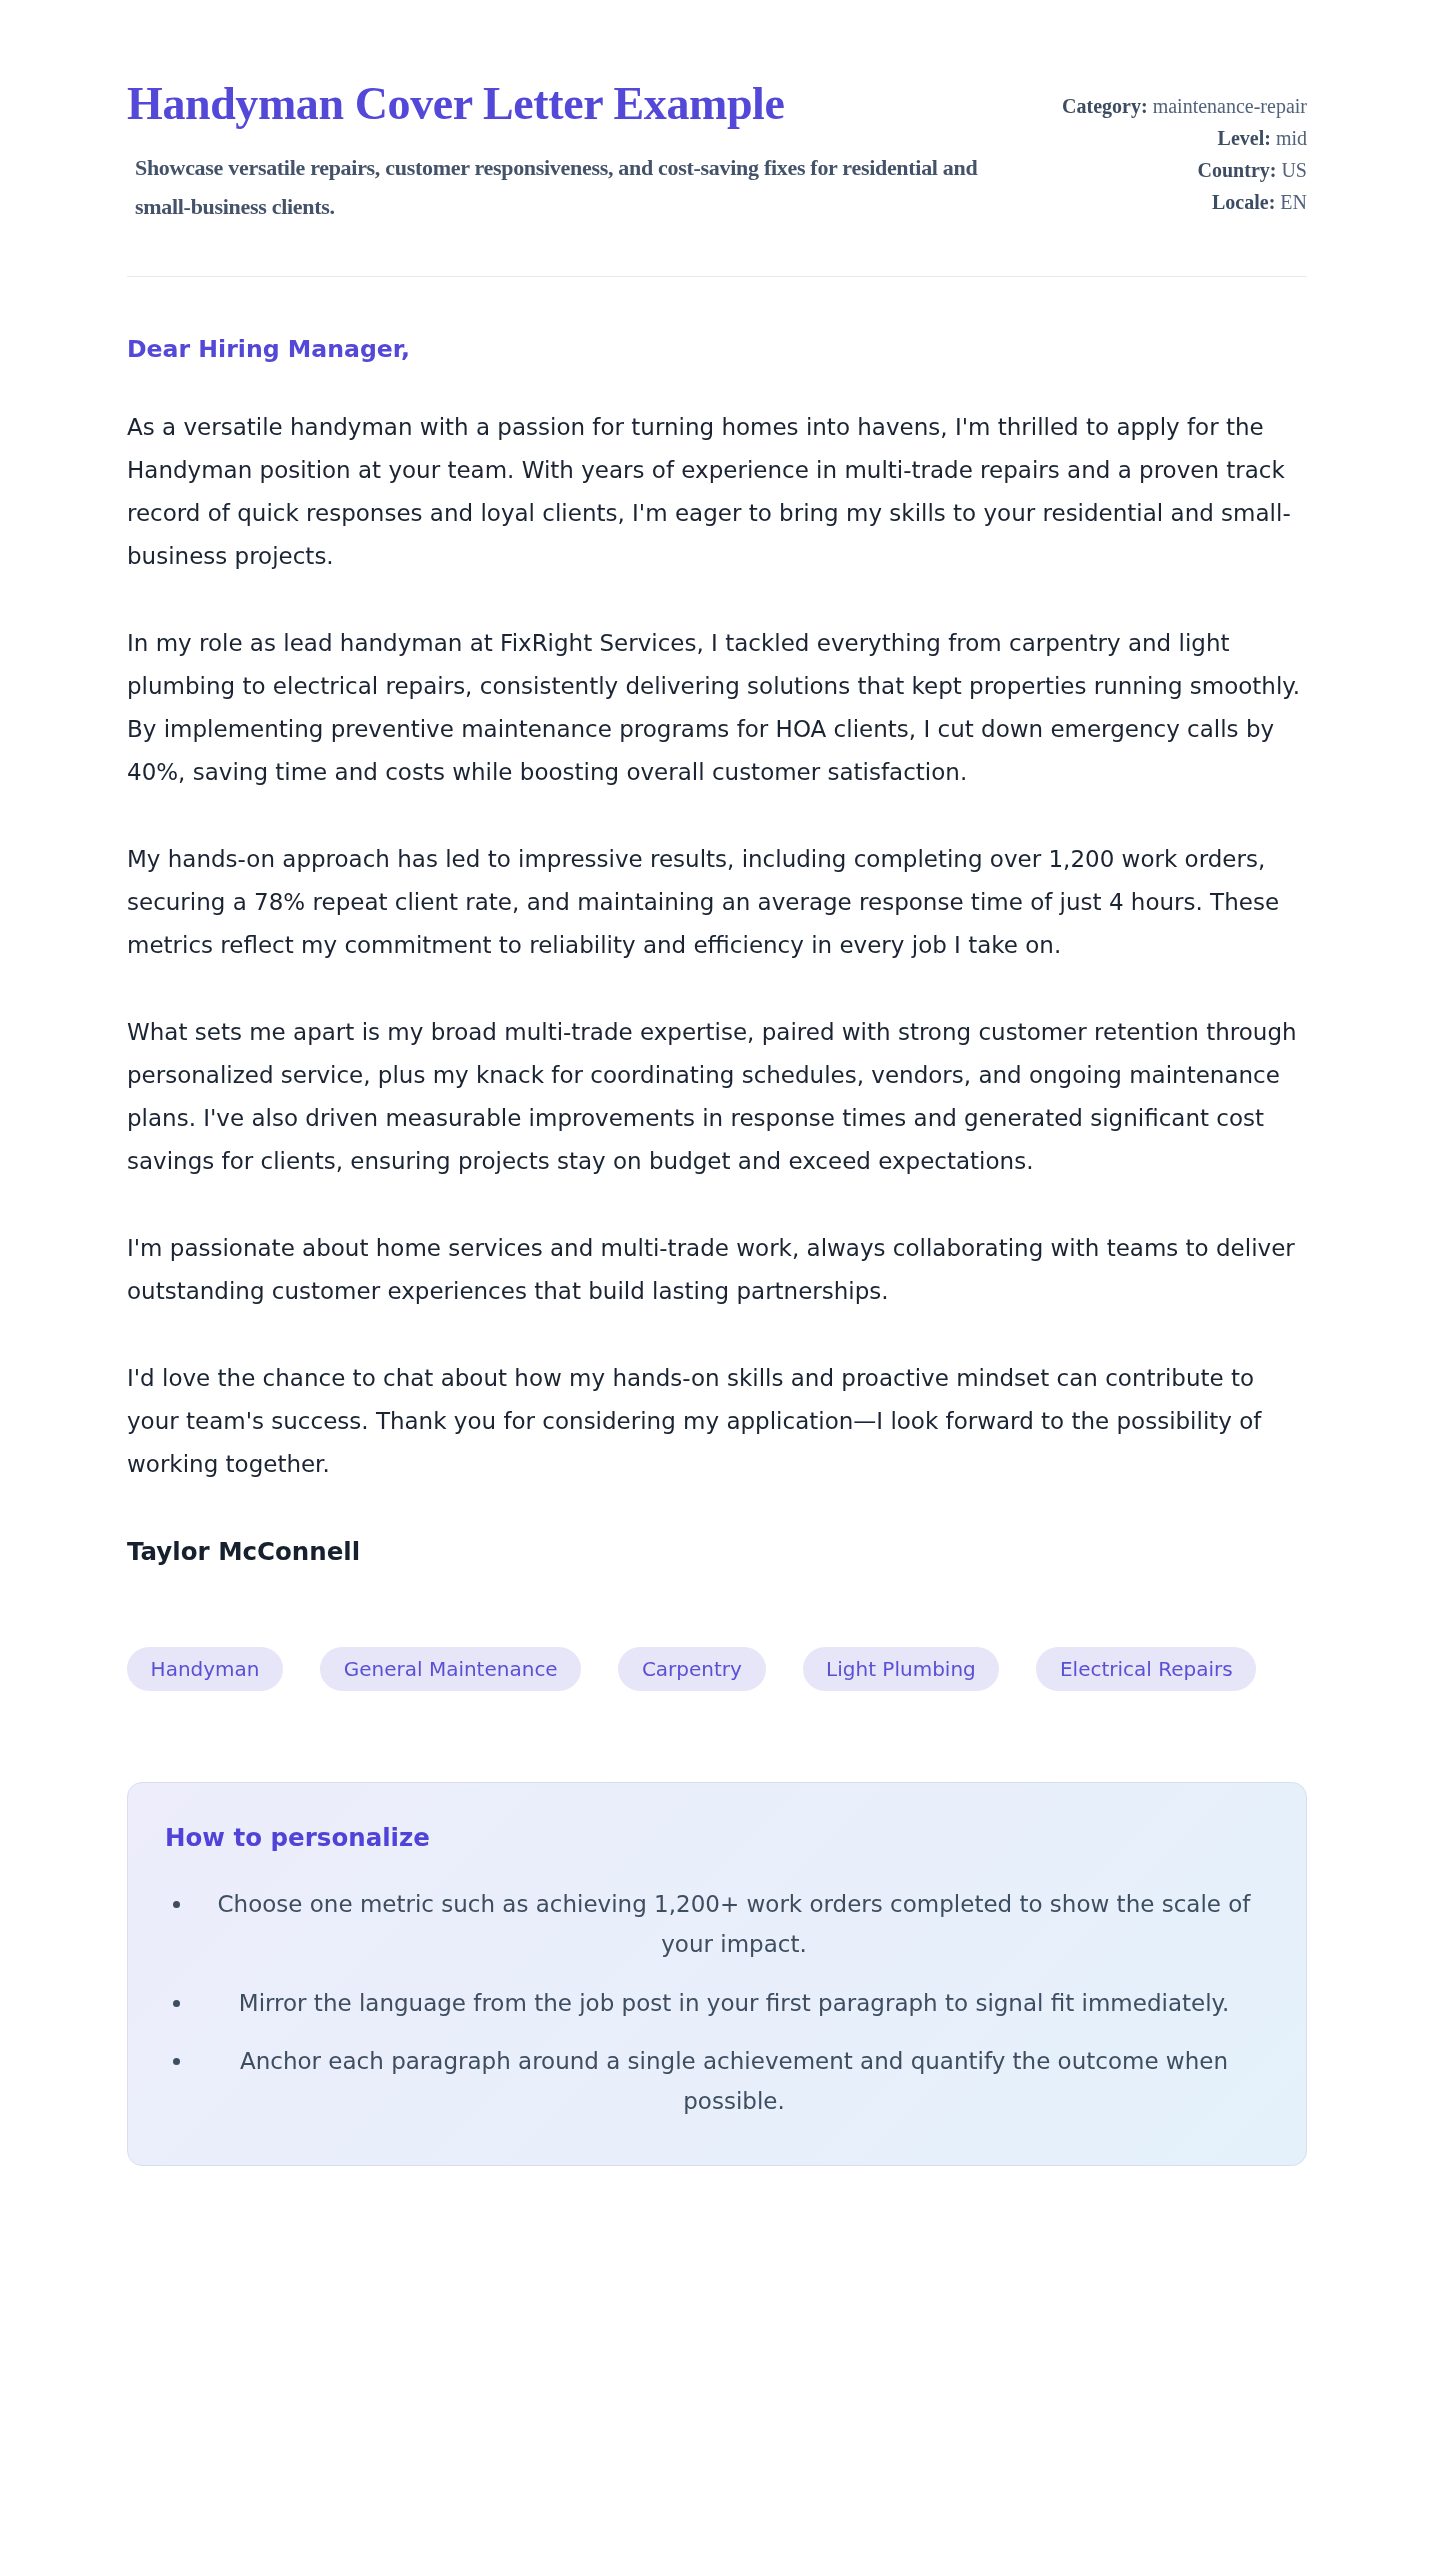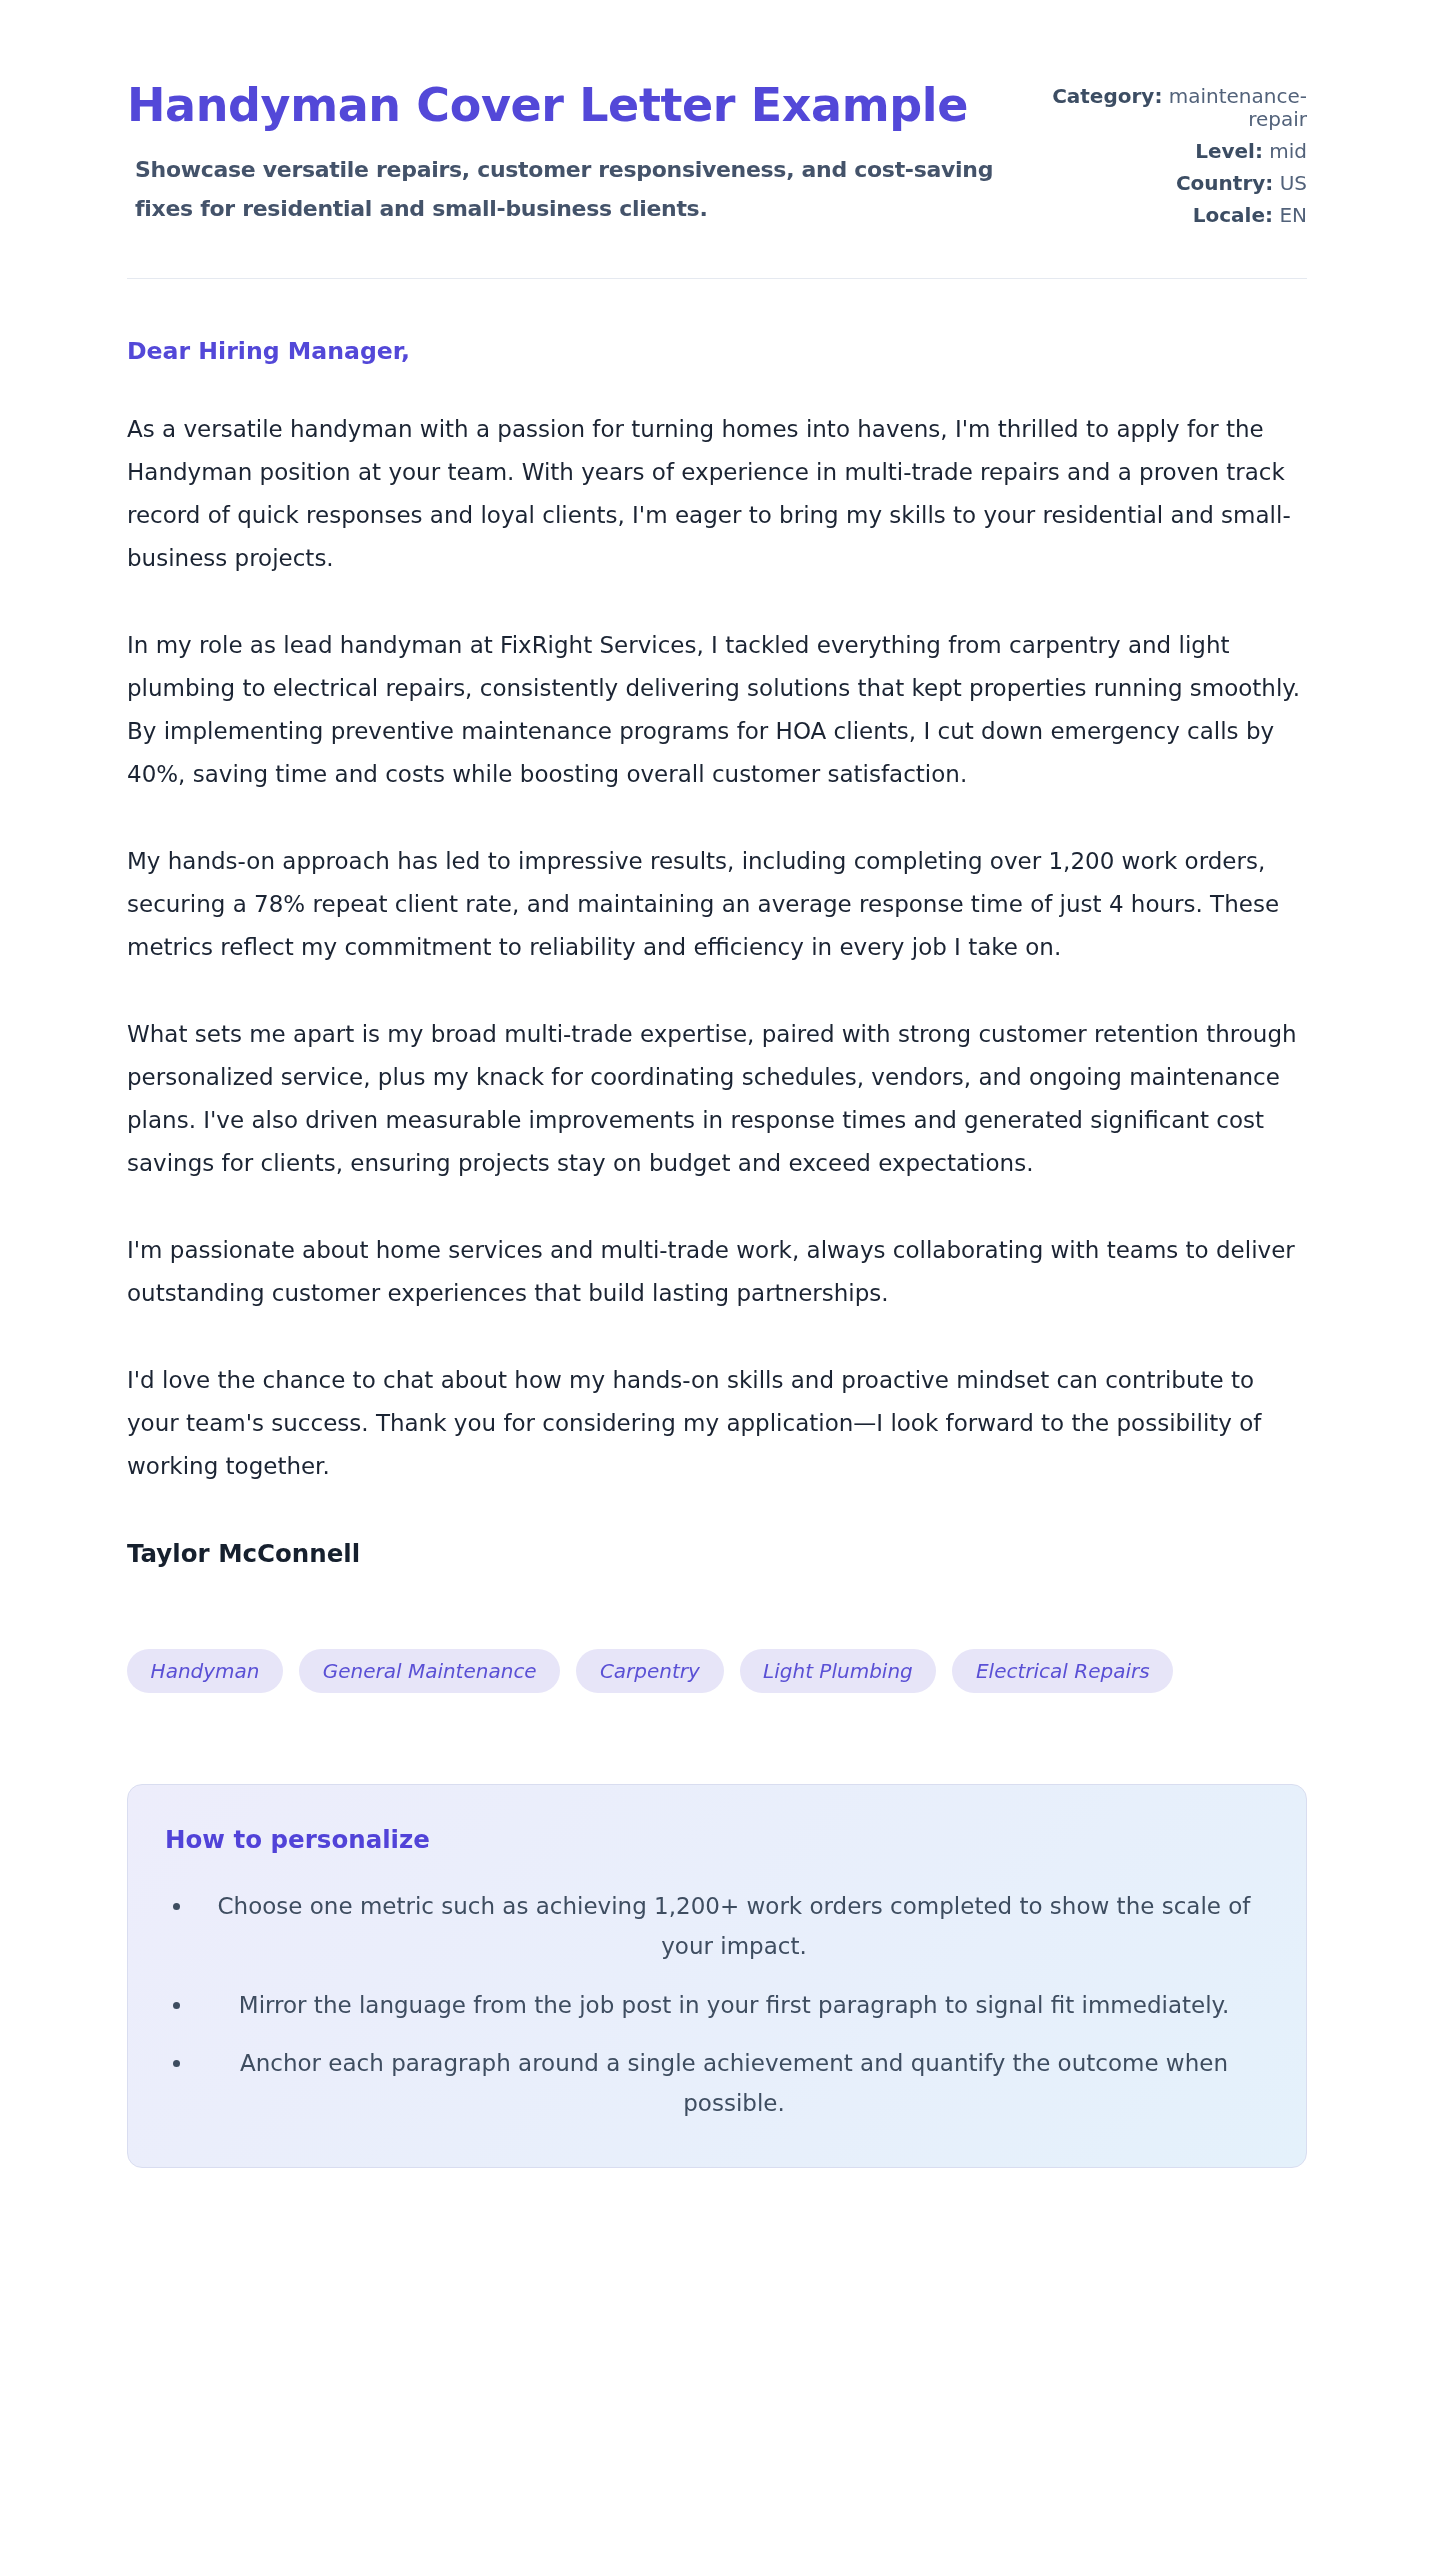--- a/index.html
+++ b/index.html
@@ -18,21 +18,22 @@
     box-sizing: border-box;
     width: 1434px;
     min-height: 2576px;
     padding: 78px 127px 101px 127px;
   }
 
   
   .header {
     display: flex;
     justify-content: space-between;
-    align-items: flex-end;
+    align-items: center;
+    font-family: Liberation Serif, serif;
   }
   .header-left {
     max-width: 894px;
   }
   h1.title {
     margin: 0 0 18.6px 0;
     font-size: 46px;
     line-height: 1.12;
     font-weight: bold;
     letter-spacing: -0.4px;
@@ -91,22 +92,21 @@
     font-size: 23px;
     line-height: 30px;
     color: #4a5a6e;
   }
 
   
   .tags {
     margin-top: 80px;
     display: flex;
     flex-wrap: wrap;
-    gap: 16px;
-    font-style: italic;
+    gap: 37px;
   }
   .tag {
     display: inline-block;
     background: #e7e5f8;
     color: #5a50d5;
     font-size: 20px;
     line-height: 22px;
     padding: 11px 23.6px;
     border-radius: 843px;
     white-space: nowrap;

